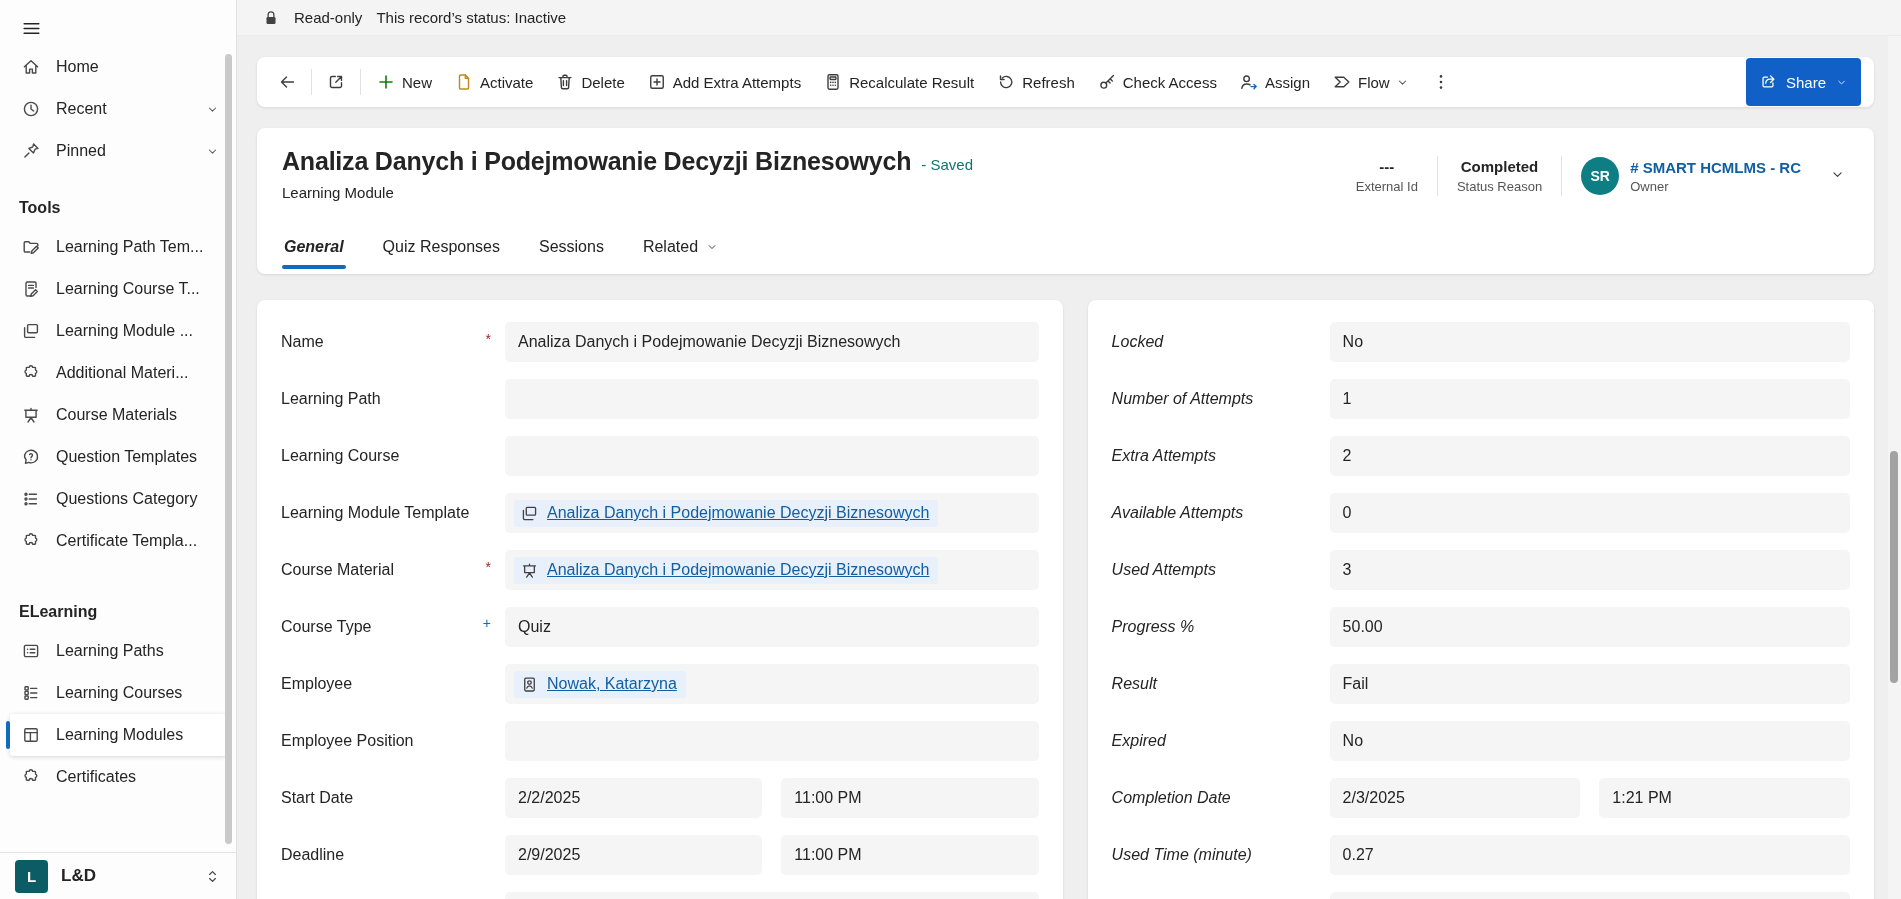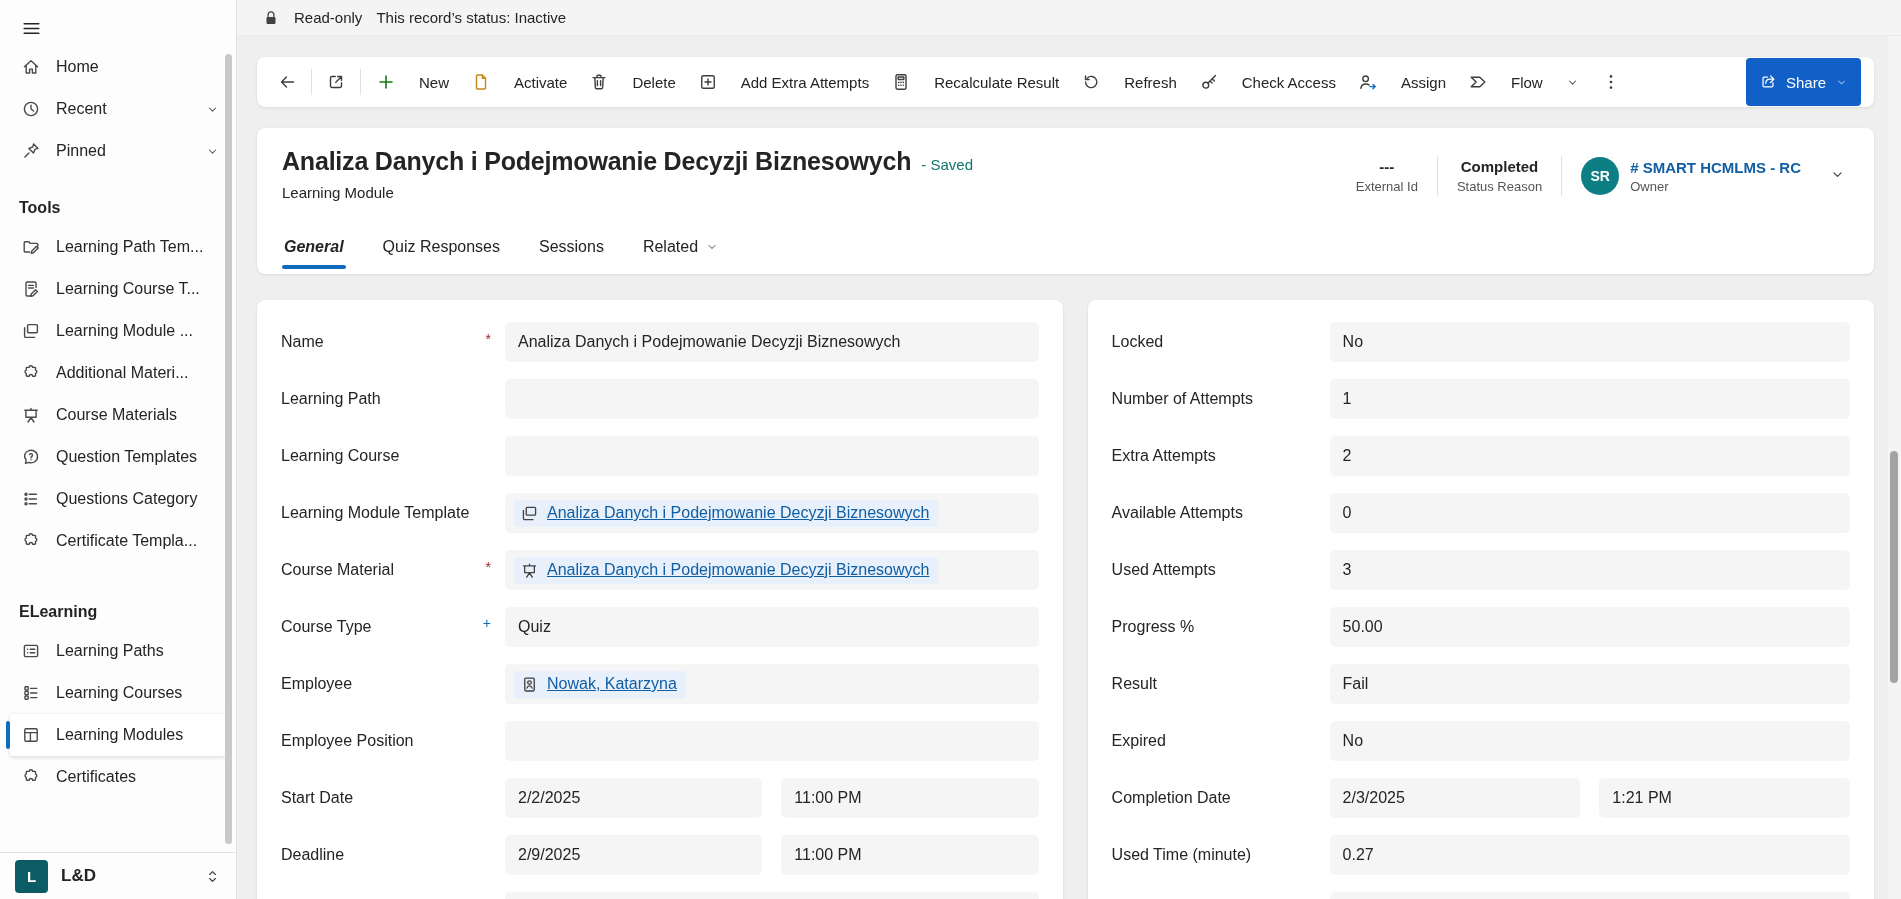--- a/index.html
+++ b/index.html
@@ -29,21 +29,21 @@
   .area-label { font-size:17px; font-weight:700; }
   .area-chev { width:17px; height:17px; margin-left:auto; color:#424242; }
 
   
   main { flex:1; position:relative; overflow:hidden; background:var(--content-bg,#efefef); }
   .banner { height:36px; background:#f4f4f4; border-bottom:1px solid #ebebeb; display:flex; align-items:center; gap:14px; padding-left:25px; font-size:15px; color:#242424; }
   .banner .icon { width:18px; height:18px; color:#424242; }
   .content { padding:0 27px 0 20px; }
 
   .cmdbar { margin-top:21px; height:50px; background:#fff; border-radius:8px; box-shadow:0 1px 3px rgba(0,0,0,.1); display:flex; align-items:center; padding:0 8px 0 10px; }
-  .cmd { display:flex; align-items:center; gap:23px; height:38px; padding:0 11px; border-radius:4px; font-size:15px; color:#242424; background:none; border:none; cursor:pointer; font-family:inherit; white-space:nowrap; }
+  .cmd { display:flex; align-items:center; gap:6px; height:38px; padding:0 11px; border-radius:4px; font-size:15px; color:#242424; background:none; border:none; cursor:pointer; font-family:inherit; white-space:nowrap; }
   .cmd .icon { width:20px; height:20px; color:#3d3d3d; }
   .cmd.icon-only { padding:0 10px; }
   .cmd .chev { width:15px; height:15px; color:#555; margin-left:-1px; }
   .cmd-divider { width:1px; height:26px; background:#e1e1e1; margin:0 4px; flex:none; }
   .spacer { flex:1; }
   .share-btn { display:flex; align-items:center; gap:9px; background:var(--share-bg); color:#fff; border:none; border-radius:4px; height:48px; padding:0 13px; font-size:15px; font-family:inherit; cursor:pointer; margin-right:5px; }
   .share-btn .icon { width:18px; height:18px; color:#fff; }
   .share-btn .chev { width:13px; height:13px; color:#e8f0fa; }
 
   .header-card { margin-top:21px; height:146px; background:#fff; border-radius:8px; box-shadow:0 1px 3px rgba(0,0,0,.1); padding:0 25px; display:flex; flex-direction:column; }
@@ -68,21 +68,21 @@
   .tab { position:relative; display:flex; align-items:center; gap:7px; padding:0 2px 18px; font-size:16px; color:#242424; background:none; border:none; font-family:inherit; cursor:pointer; }
   .tab.active { font-weight:700;font-style:italic; }
   .tab.active::after { content:""; position:absolute; left:0; right:0; bottom:5px; height:4px; border-radius:2px; background:var(--accent); }
   .tab .chev { width:14px; height:14px; color:#424242; }
 
   .forms { display:flex; gap:25px; margin-top:26px; align-items:flex-start; }
   .form-card { background:#fff; border-radius:8px; box-shadow:0 1px 3px rgba(0,0,0,.1); padding:22px 24px 6px; flex:1; }
   #left-form { flex:1.026; }
   .frow { display:flex; align-items:center; margin-bottom:17px; height:40px; }
   .flabel { width:224px; min-width:224px; display:flex; align-items:center; justify-content:space-between; padding-right:14px; font-size:16px; color:#242424; }
-  #right-form .flabel { width:218px; min-width:218px; }
+  #right-form .flabel { width:218px; min-width:218px;font-style:italic; }
   .fmarker { font-size:14px; }
   .fmarker.req { color:var(--required); transform:translateY(-3px); }
   .fmarker.rec { color:var(--recommended); transform:translateY(-4px); }
   .fvalue { flex:1; display:flex; gap:19px; min-width:0; }
   .finput { flex:1; height:40px; background:#f5f5f5; border-radius:5px; display:flex; align-items:center; padding:0 13px; font-size:16px; color:#242424; cursor:text; min-width:0; }
   .link-pill { display:flex; align-items:center; gap:8px; background:#e7f0fb; border-radius:3px; padding:4px 9px 4px 6px; margin-left:-4px; cursor:pointer; }
   .link-pill .icon { width:19px; height:19px; color:#424242; flex:none; }
   .flink { font-size:16px; color:var(--link); text-decoration:underline; white-space:nowrap; }
 
   .page-sb-track { position:absolute; right:0; top:36px; bottom:0; width:13px; background:#f4f4f4; }

